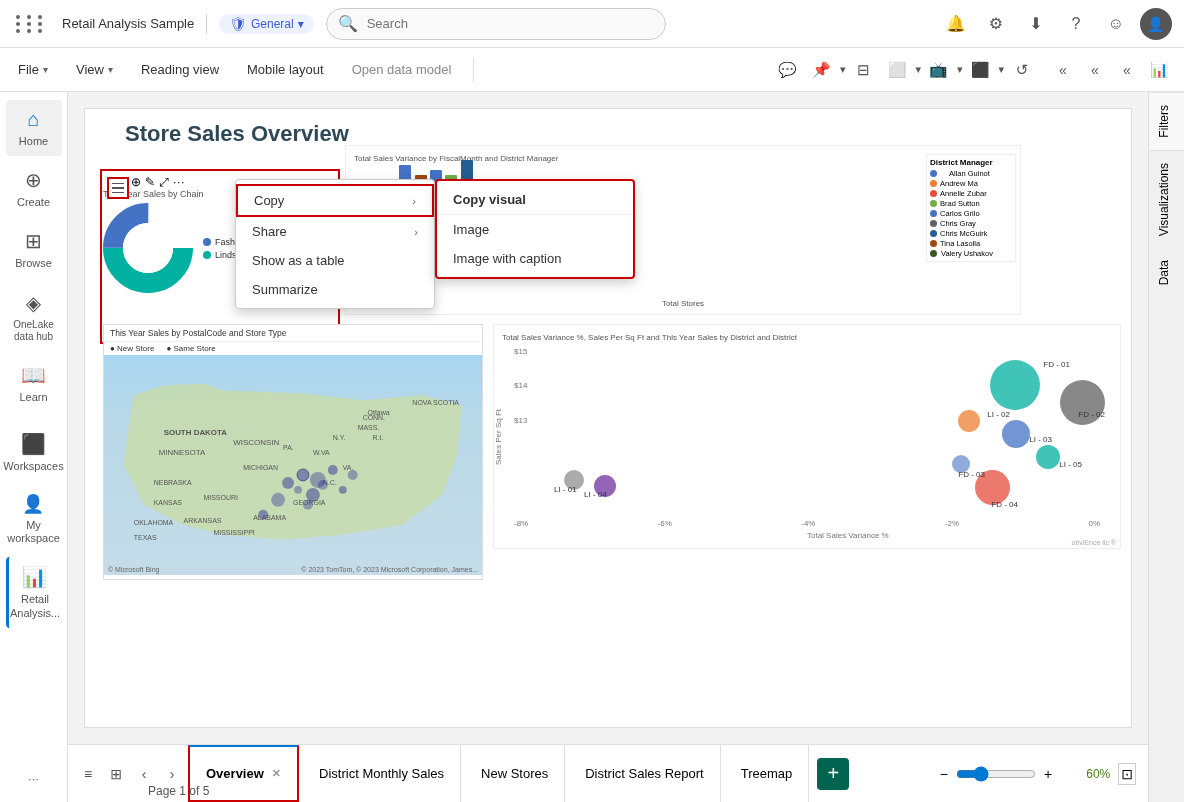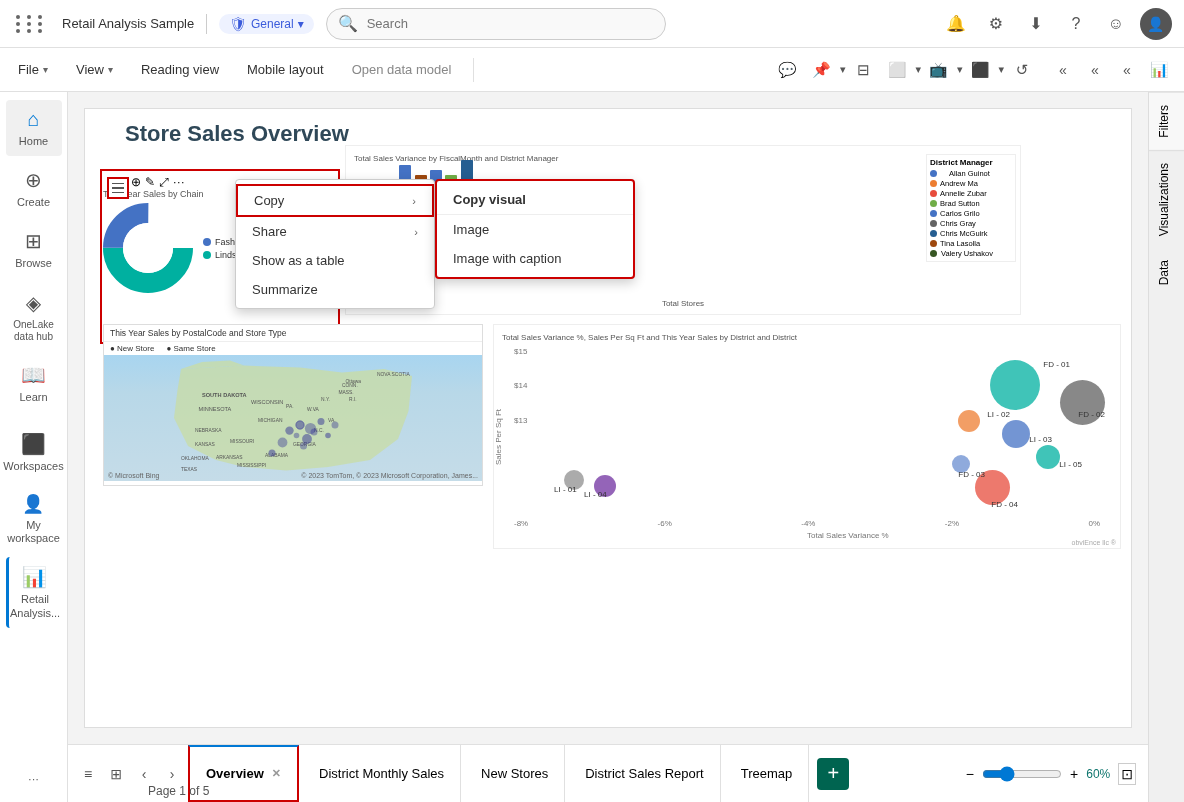--- a/index.html
+++ b/index.html
@@ -233,21 +233,21 @@
       display: flex; align-items: center; justify-content: center;
       margin-left: 4px;
     }
     .bottom-right {
       margin-left: auto;
       display: flex;
       align-items: center;
       gap: 8px;
       padding-right: 12px;
     }
-    .zoom-label { font-size: 12px; color: #0f766e; }
+    .zoom-label { font-size: 12px; color: #4d7c0f; margin-left: 26px; }
     .zoom-slider { width: 80px; accent-color: #0078d4; }
     .page-info { font-size: 12px; color: #555; position: absolute; bottom: 4px; left: 80px; }
 
     
     .toolbar-right { margin-left: auto; display: flex; align-items: center; gap: 2px; }
 
     
     .visual-border {
       position: absolute;
       top: 60px;
@@ -517,21 +517,21 @@
             <div style="display:flex;flex-direction:column;align-items:center;gap:1px;">
               <div style="width:12px;height:45px;background:#255e91;border-radius:1px 1px 0 0;"></div>
               <div style="width:12px;height:55px;background:#9e480e;border-radius:1px 1px 0 0;"></div>
               <span style="font-size:7px;color:#777;">Aug</span>
             </div>
           </div>
 
           <div style="position:absolute;bottom:6px;left:50%;transform:translateX(-50%);font-size:8px;color:#555;">Total Stores</div>
         </div>
 
-        <div style="position:absolute;top:215px;left:18px;width:380px;height:162px;border:1px solid #ddd;overflow:hidden;">
+        <div style="position:absolute;top:215px;left:18px;width:380px;height:256px;border:1px solid #ddd;overflow:hidden;">
           <div style="font-size:8.5px;color:#333;padding:3px 6px;background:white;border-bottom:1px solid #eee;">This Year Sales by PostalCode and Store Type</div>
           <div style="font-size:8px;color:#333;padding:2px 6px;background:white;display:flex;gap:12px;">
             <span>● New Store</span>
             <span>● Same Store</span>
           </div>
 
           <div style="background:linear-gradient(180deg,#a8d5f0 0%,#b8d8e8 30%,#c5dce8 100%);width:100%;height:calc(100% - 34px);position:relative;">
             
             <svg width="100%" height="100%" viewBox="0 0 380 180">
               <path d="M30,20 L120,15 L200,18 L260,25 L320,20 L360,30 L355,80 L340,120 L300,150 L240,160 L180,165 L120,160 L80,150 L40,130 L20,90 L25,50 Z" fill="#c8dca8" opacity="0.8"></path>

